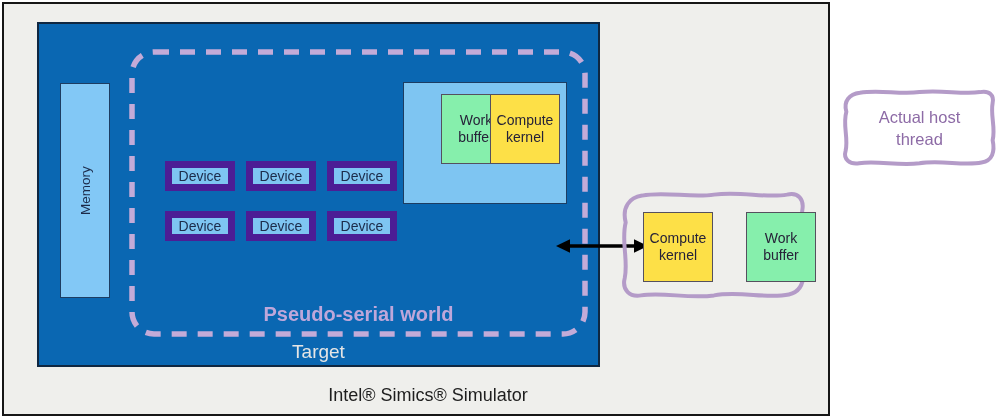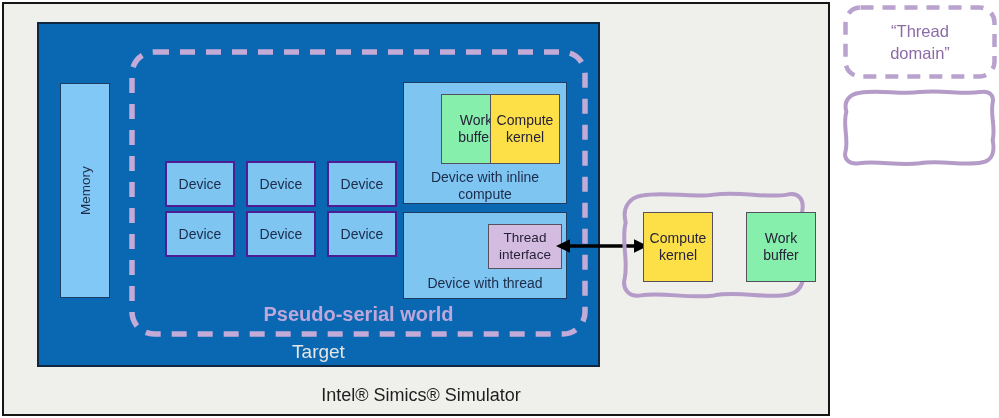--- a/index.html
+++ b/index.html
@@ -24,22 +24,22 @@
     position:absolute; left:21px; top:59px; width:50px; height:215px;
     background:#82c8f6; border:1px solid #1d3d62; box-sizing:border-box;
     display:flex; align-items:center; justify-content:center;
   }
   .memory .vtext {
     transform:rotate(-90deg); white-space:nowrap;
     font-size:13.5px; color:#1c2b4a;
   }
   
   .device {
-    position:absolute; width:70px; height:46px;
-    background:#7ec5f2; border:2px solid #4c1d95; box-sizing:border-box;
+    position:absolute; width:70px; height:30px;
+    background:#7ec5f2; border:7px solid #4c1d95; box-sizing:border-box;
     display:flex; align-items:center; justify-content:center;
     font-size:14px; color:#1c2b4a;
   }
   .d1{left:126px;top:137px}.d2{left:207px;top:137px}.d3{left:288px;top:137px}
   .d4{left:126px;top:187px}.d5{left:207px;top:187px}.d6{left:288px;top:187px}
   
   .inline-box,.thread-box {
     position:absolute; left:364px; width:164px;
     background:#7ec5f2; border:1px solid #1d3d62; box-sizing:border-box;
   }
@@ -66,21 +66,21 @@
   
   .psw-label {
     position:absolute; left:93px; top:279px; width:453px; text-align:center;
     font-size:20px; font-weight:600; color:#bea7da;
   }
   .target-label {
     position:absolute; left:0; top:317px; width:100%; text-align:center;
     font-size:19px; color:#e5e5e5;
   }
   .sim-title {
-    position:absolute; left:5px; top:381px; width:100%; text-align:center;
+    position:absolute; left:12px; top:381px; width:100%; text-align:center;
     font-size:18px; color:#1e1e1e;
   }
   
   .arrow { position:absolute; left:552px; top:232px; }
   
   .host-box { position:absolute; left:614px; top:182px; width:192px; height:119px; }
   .host-box svg.wavy { position:absolute; left:0; top:0; width:100%; height:100%; }
   .ck-host { left:25px;  top:26px; width:70px; height:70px; }
   .wb-host { left:100px; top:26px; width:70px; height:70px; }
   
@@ -114,27 +114,22 @@
       <div class="device d1">Device</div>
       <div class="device d2">Device</div>
       <div class="device d3">Device</div>
       <div class="device d4">Device</div>
       <div class="device d5">Device</div>
       <div class="device d6">Device</div>
 
       <div class="inline-box">
         <div class="pbox light wb-in">Work buffer</div>
         <div class="pbox mauve ck-in">Compute kernel</div>
-        <div class="blabel">Device with inline compute</div>
       </div>
 
-      <div class="thread-box">
-        <div class="pbox ti">Thread interface</div>
-        <div class="blabel">Device with thread</div>
-      </div>
 
       <div class="psw-label">Pseudo-serial world</div>
 
       <div class="target-label">Target</div>
     </div>
 
     <svg class="arrow" width="92" height="20" viewBox="0 0 92 20">
       <line x1="10" y1="10" x2="82" y2="10" stroke="#000000" stroke-width="3.6"></line>
       <polygon points="0,10 14,3.2 14,16.8" fill="#000000"></polygon>
       <polygon points="92,10 78,3.2 78,16.8" fill="#000000"></polygon>
@@ -148,30 +143,25 @@
                  C 74 118, 47 110, 24 114 C 12 116, 4 108, 7 96
                  C 11 77, 3 58, 8 38 C 4 22, 12 12, 25 10 Z" fill="none" stroke="#b49bc8" stroke-width="4" stroke-linejoin="round" stroke-linecap="round" vector-effect="non-scaling-stroke"></path>
       </svg>
       <div class="pbox mauve ck-host">Compute kernel</div>
       <div class="pbox light wb-host">Work buffer</div>
     </div>
 
     <div class="sim-title">Intel® Simics® Simulator</div>
   </div>
 
-  <div class="legend-item legend-td">
-    <svg viewBox="0 0 158 78">
-      <rect x="4.5" y="4.5" width="149" height="69" rx="15" ry="15" fill="none" stroke="#b9a2ce" stroke-width="4.5" stroke-dasharray="13 9"></rect>
-    </svg>
-    <div class="legend-text">“Thread domain”</div>
-  </div>
 
   <div class="legend-item legend-ah">
     <svg viewBox="0 0 200 124" preserveAspectRatio="none">
       <path d="M 25 10 C 50 5, 75 13, 100 9 C 127 5, 154 13, 176 9
                C 188 6, 194 14, 192 25 C 189 44, 196 62, 192 80
                C 195 97, 192 110, 178 113 C 155 118, 127 109, 100 114
                C 74 118, 47 110, 24 114 C 12 116, 4 108, 7 96
                C 11 77, 3 58, 8 38 C 4 22, 12 12, 25 10 Z" fill="none" stroke="#b49bc8" stroke-width="4" stroke-linejoin="round" stroke-linecap="round" vector-effect="non-scaling-stroke"></path>
     </svg>
+    <div class="legend-text">Actual host thread</div>
   </div>
 
 </div>
 
 </body></html>

